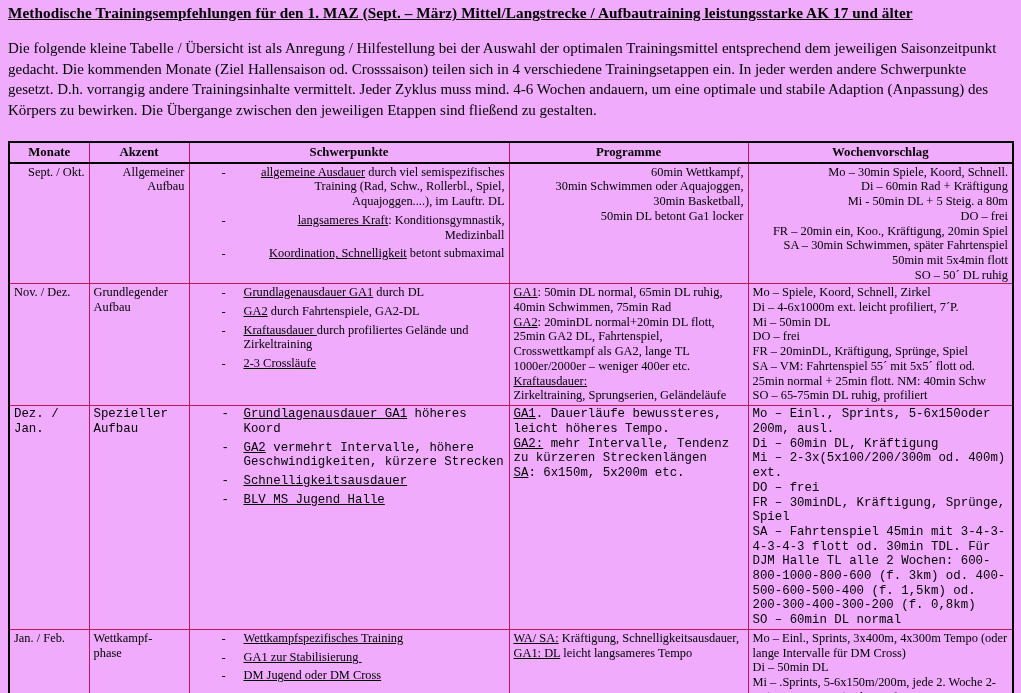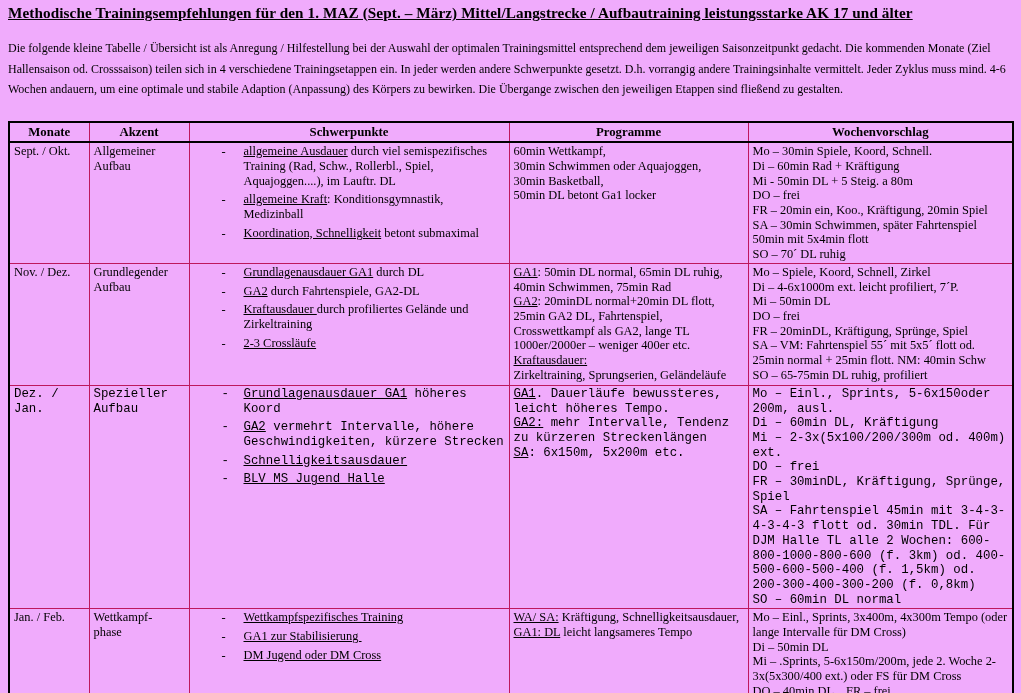--- a/index.html
+++ b/index.html
@@ -19,21 +19,21 @@
   }
   .doc-title {
     font-size: 15.2px;
     font-weight: bold;
     text-decoration: underline;
     margin: 0 0 16px 0;
     white-space: nowrap;
     letter-spacing: 0.1px;
   }
   .intro {
-    font-size: 12px;
+    font-size: 15px;
     line-height: 20.5px;
     margin: 0 0 21px 0;
     width: 1003px;
     text-align: left;
   }
   table.training {
     border-collapse: collapse;
     table-layout: fixed;
     width: 1005px;
     border: 2px solid #000;
@@ -52,21 +52,21 @@
     text-align: center;
     font-size: 12.8px;
     padding: 2px 2px;
     border-bottom: 2px solid #000;
   }
   col.c1 { width: 80px; }
   col.c2 { width: 100px; }
   col.c3 { width: 320px; }
   col.c4 { width: 239px; }
   col.c5 { width: 265px; }
-  tr.r1 { height: 118px; }
+  tr.r1 { height: 118px; text-align: right; }
   tr.r2 { height: 122px; }
   tr.r3 { height: 168px; font-family: Liberation Mono, monospace; }
   tr.r4 { height: 126px; }
   .para { white-space: pre-wrap; }
   .bullets .para {
     position: relative;
     padding-left: 50px;
     margin-bottom: 4px;
   }
   .bullets .para::before {
@@ -105,37 +105,37 @@
     </thead>
     <tbody>
       <tr class="r1">
         <td>Sept. / Okt.</td>
         <td>
             <div class="para"><span>Allgemeiner</span></div>
             <div class="para"><span>Aufbau</span></div>
           </td>
         <td class="bullets">
             <div class="para"><span class="u">allgemeine Ausdauer</span><span> durch viel semispezifisches Training (Rad, Schw., Rollerbl., Spiel, Aquajoggen....), im Lauftr. DL</span></div>
-            <div class="para"><span class="u">allgemeine Kraft</span><span>: Konditionsgymnastik, Medizinball</span></div>
+            <div class="para"><span class="u">langsameres Kraft</span><span>: Konditionsgymnastik, Medizinball</span></div>
             <div class="para"><span class="u">Koordination, Schnelligkeit</span><span> betont submaximal</span></div>
           </td>
         <td>
             <div class="para"><span>60min Wettkampf,</span></div>
             <div class="para"><span>30min Schwimmen oder Aquajoggen,</span></div>
             <div class="para"><span>30min Basketball,</span></div>
             <div class="para"><span>50min DL betont Ga1 locker</span></div>
           </td>
         <td>
             <div class="para"><span>Mo – 30min Spiele, Koord, Schnell.</span></div>
             <div class="para"><span>Di – 60min Rad + Kräftigung</span></div>
             <div class="para"><span>Mi - 50min DL + 5 Steig. a 80m</span></div>
             <div class="para"><span>DO – frei</span></div>
             <div class="para"><span>FR – 20min ein, Koo., Kräftigung, 20min Spiel</span></div>
             <div class="para"><span>SA – 30min Schwimmen, später Fahrtenspiel 50min mit 5x4min flott</span></div>
-            <div class="para"><span>SO – 70´ DL ruhig</span></div>
+            <div class="para"><span>SO – 50´ DL ruhig</span></div>
           </td>
       </tr>
       <tr class="r2">
         <td>Nov. / Dez.</td>
         <td>
             <div class="para"><span>Grundlegender</span></div>
             <div class="para"><span>Aufbau</span></div>
           </td>
         <td class="bullets">
             <div class="para"><span class="u">Grundlagenausdauer GA1</span><span> durch DL</span></div>

